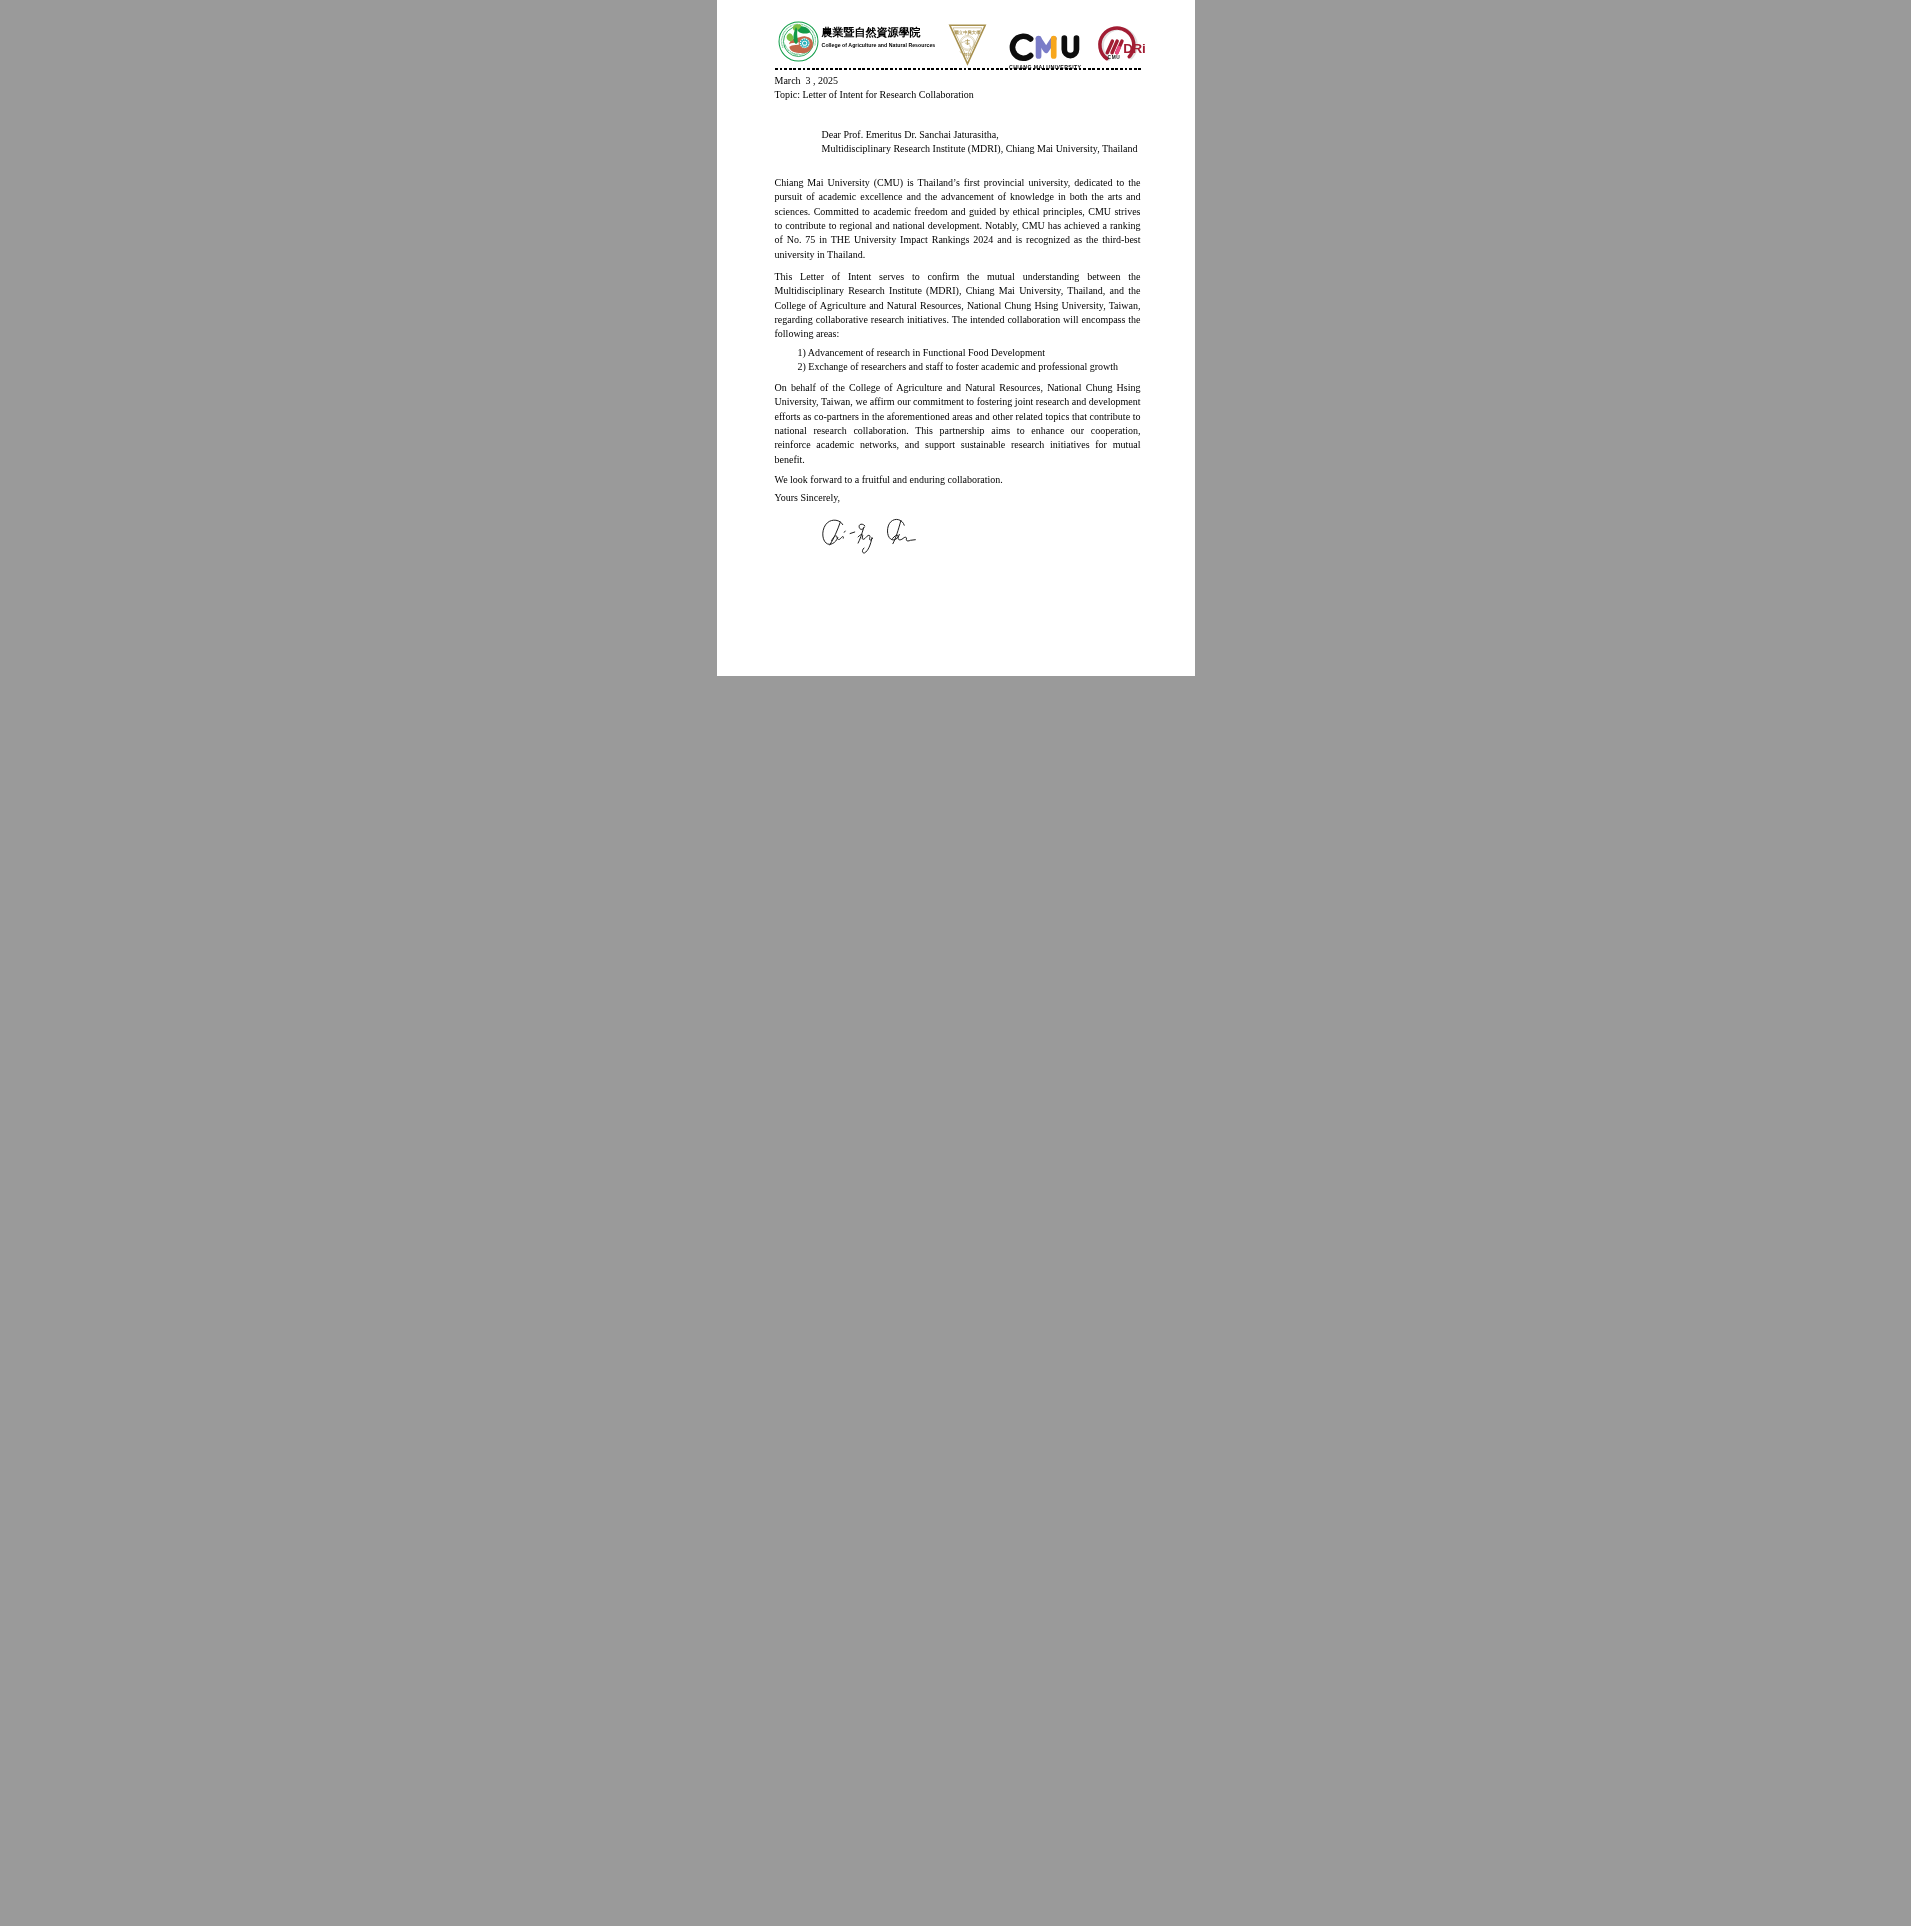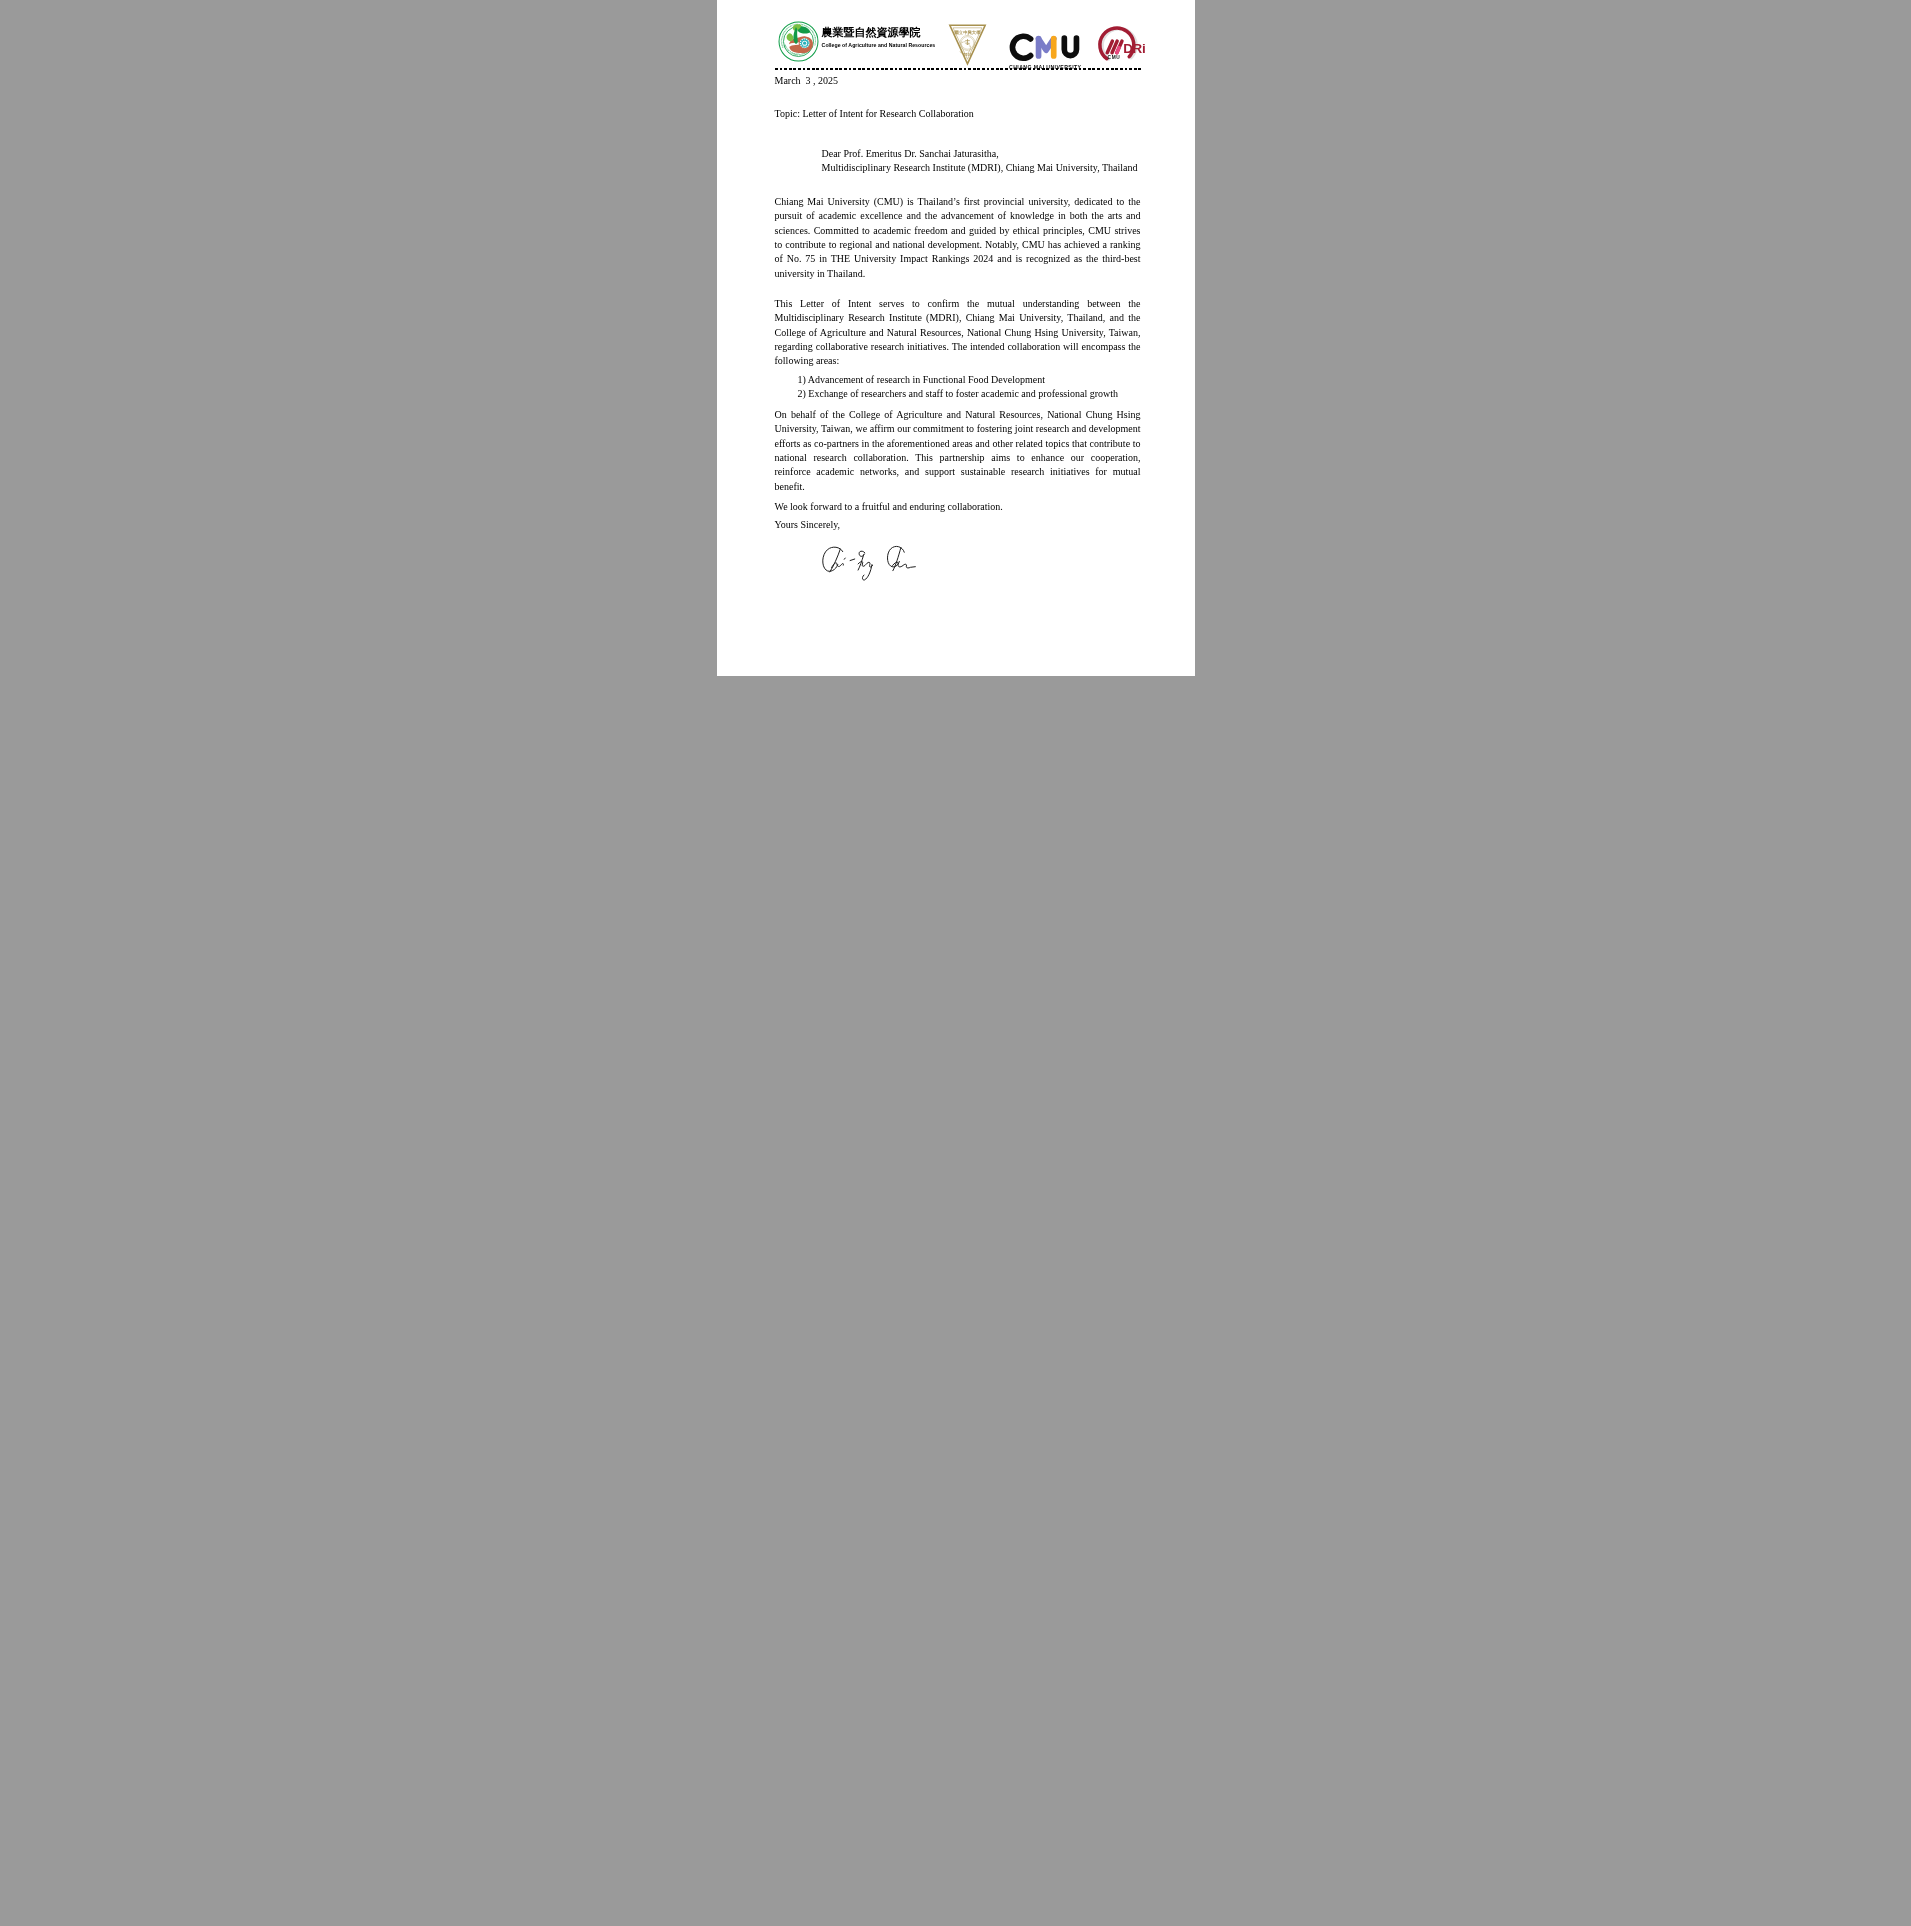--- a/index.html
+++ b/index.html
@@ -30,25 +30,25 @@
 
   
   .dashed-line {
     position:absolute; top:68px; left:58px; width:366px; height:1.5px;
     background:repeating-linear-gradient(90deg,#000 0 2.9px, transparent 2.9px 4.6px);
   }
 
   
   .content { position:absolute; left:58px; top:74px; width:366px; font-size:10px; line-height:14.3px; }
   .date { white-space:pre-wrap; }
-  .topic { margin-top:19px; }
+  .topic { }
   .salutation { margin-top:25px;margin-left:47px; }
   .para { text-align:justify; }
   .p1 { margin-top:20px; }
-  .p2 { margin-top:16px; }
+  .p2 { margin-top:8px; }
   .list { margin-top:4.6px; padding-left:23px; }
   .p3 { margin-top:6.5px; }
   .closing { margin-top:6.2px; }
   .valediction { margin-top:3.9px; }
   .signature-wrap { margin-top:10.8px; margin-left:26px; height:40px; }
   .signer { margin-top:1.5px; line-height:10.6px; }
   .signer div { white-space:nowrap; }
 
   svg text { font-family:"Liberation Sans", sans-serif; }
   .seal-cjk { font-family:"Liberation Serif", serif; }

